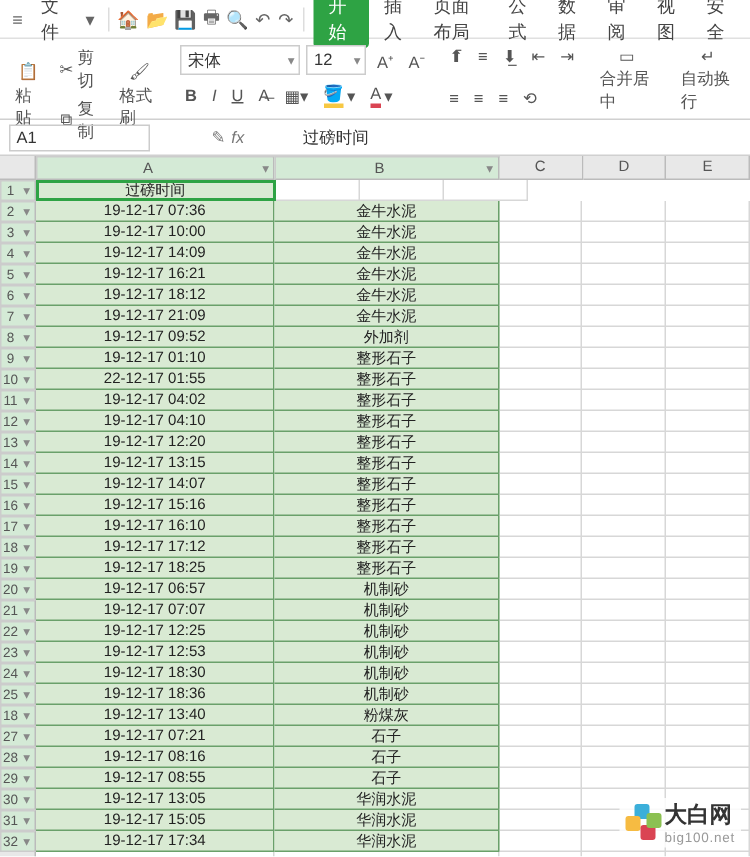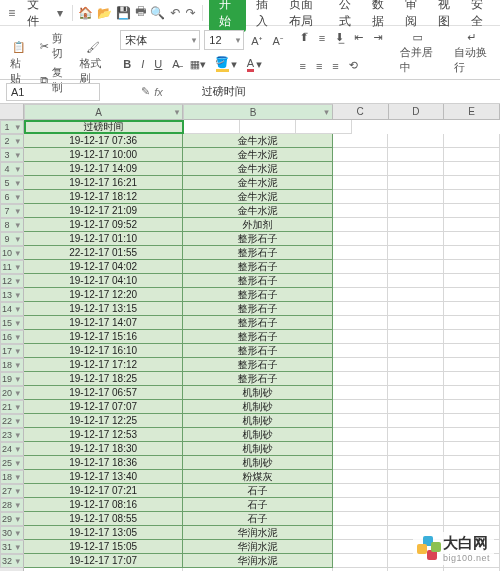--- a/index.html
+++ b/index.html
@@ -418,21 +418,21 @@
         <div class="gc wE"></div>
       </div>
       <div class="gr">
         <div class="gc wA filled">19-12-17 15:05</div>
         <div class="gc wB filled">华润水泥</div>
         <div class="gc wC"></div>
         <div class="gc wD"></div>
         <div class="gc wE"></div>
       </div>
       <div class="gr">
-        <div class="gc wA filled">19-12-17 17:07</div>
+        <div class="gc wA filled">19-12-17 17:34</div>
         <div class="gc wB filled">华润水泥</div>
         <div class="gc wC"></div>
         <div class="gc wD"></div>
         <div class="gc wE"></div>
       </div>
       <div class="gr">
         <div class="gc wA"></div>
         <div class="gc wB"></div>
         <div class="gc wC"></div>
         <div class="gc wD"></div>

